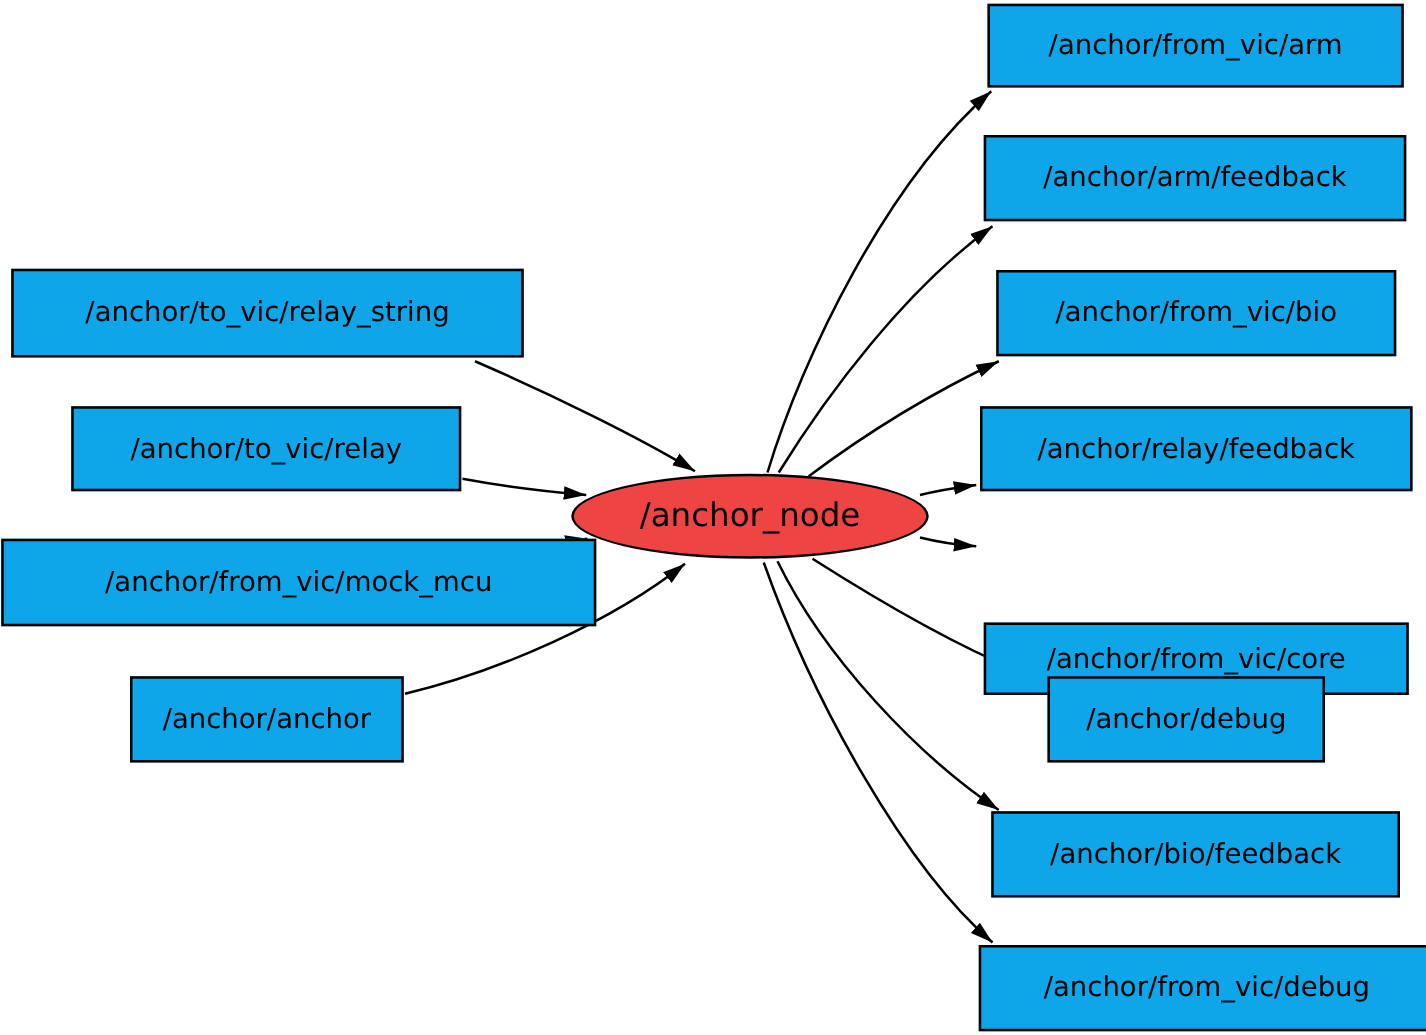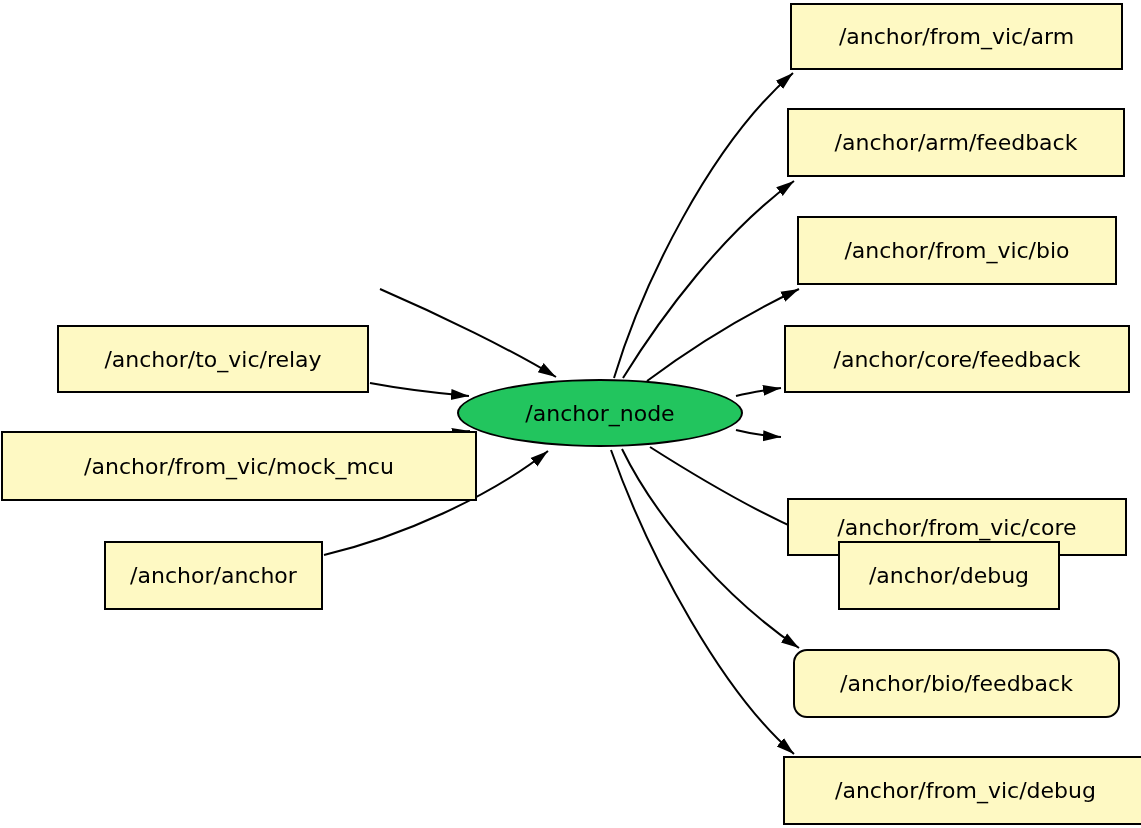--- a/index.html
+++ b/index.html
@@ -19,38 +19,38 @@
     position: absolute;
     left: 0;
     top: 0;
     width: 1141px;
     height: 828px;
   }
   .topic-box {
     position: absolute;
     box-sizing: border-box;
     border: 2px solid #000000;
-    background: #fef9c3;
+    background: #0ea5e9;
     display: flex;
     align-items: center;
     justify-content: center;
     font-size: 22px;
     color: #000000;
     white-space: nowrap;
   }
   .node-ellipse {
     position: absolute;
     box-sizing: border-box;
     border: 2px solid #000000;
-    background: #22c55e;
+    background: #ef4444;
     border-radius: 50%;
     display: flex;
     align-items: center;
     justify-content: center;
-    font-size: 22px;
+    font-size: 26px;
     color: #000000;
     white-space: nowrap;
   }
   .edge {
     fill: none;
     stroke: #000000;
     stroke-width: 2;
   }
 </style>
 </head>
@@ -73,20 +73,23 @@
     <path class="edge" d="M 614,378 C 642,285 710,145 793,73" marker-end="url(#arrow)"></path>
     <path class="edge" d="M 623,378 C 662,315 724,232 794,181" marker-end="url(#arrow)"></path>
     <path class="edge" d="M 647,381 C 695,345 744,315 799,289" marker-end="url(#arrow)"></path>
     <path class="edge" d="M 736,396 C 752,392 766,390 781,388" marker-end="url(#arrow)"></path>
     <path class="edge" d="M 736,430 C 752,434 766,436 781,437" marker-end="url(#arrow)"></path>
     <path class="edge" d="M 650,447 C 705,482 774,523 836,545" marker-end="url(#arrow)"></path>
     <path class="edge" d="M 622,449 C 660,527 735,605 799,648" marker-end="url(#arrow)"></path>
     <path class="edge" d="M 611,450 C 650,560 724,694 794,754" marker-end="url(#arrow)"></path>
   </svg>
 
+  <div class="topic-box" style="left:9px; top:215px; width:410px; height:71px;">
+    <span>/anchor/to_vic/relay_string</span>
+  </div>
   <div class="topic-box" style="left:57px; top:325px; width:312px; height:68px;text-align:right;">
     <span>/anchor/to_vic/relay</span>
   </div>
   <div class="topic-box" style="left:1px; top:431px; width:476px; height:70px;">
     <span>/anchor/from_vic/mock_mcu</span>
   </div>
   <div class="topic-box" style="left:104px; top:541px; width:219px; height:69px;">
     <span>/anchor/anchor</span>
   </div>
 
@@ -97,28 +100,28 @@
   <div class="topic-box" style="left:790px; top:3px; width:333px; height:67px;">
     <span>/anchor/from_vic/arm</span>
   </div>
   <div class="topic-box" style="left:787px; top:108px; width:338px; height:69px;">
     <span>/anchor/arm/feedback</span>
   </div>
   <div class="topic-box" style="left:797px; top:216px; width:320px; height:69px;">
     <span>/anchor/from_vic/bio</span>
   </div>
   <div class="topic-box" style="left:784px; top:325px; width:346px; height:68px;">
-    <span>/anchor/core/feedback</span>
+    <span>/anchor/relay/feedback</span>
   </div>
   <div class="topic-box" style="left:787px; top:450px; width:340px; height:58px;margin-top:48px;">
     <span>/anchor/from_vic/core</span>
   </div>
   <div class="topic-box" style="left:838px; top:541px; width:222px; height:69px;">
     <span>/anchor/debug</span>
   </div>
-  <div class="topic-box" style="left:793px; top:649px; width:327px; height:69px;border-radius:14px;">
+  <div class="topic-box" style="left:793px; top:649px; width:327px; height:69px;">
     <span>/anchor/bio/feedback</span>
   </div>
   <div class="topic-box" style="left:773px; top:756px; width:365px; height:69px;margin-left:10px;">
     <span>/anchor/from_vic/debug</span>
   </div>
 
 </div>
 
 </body></html>

